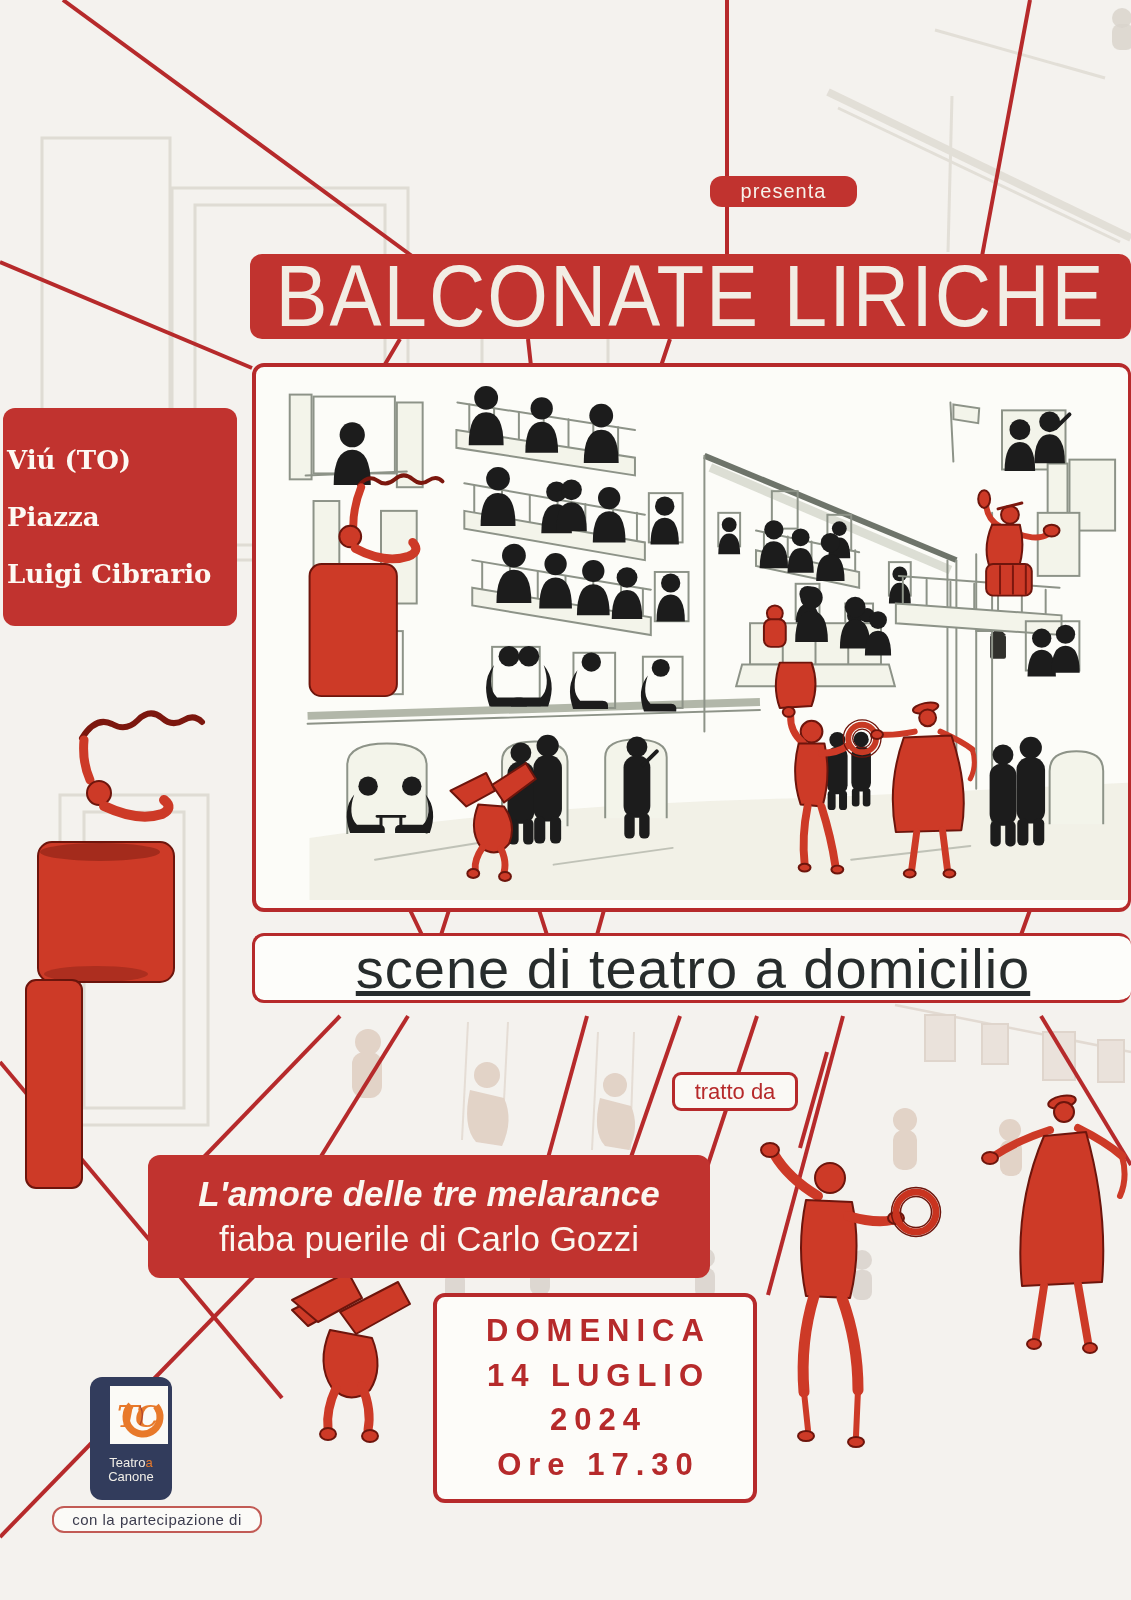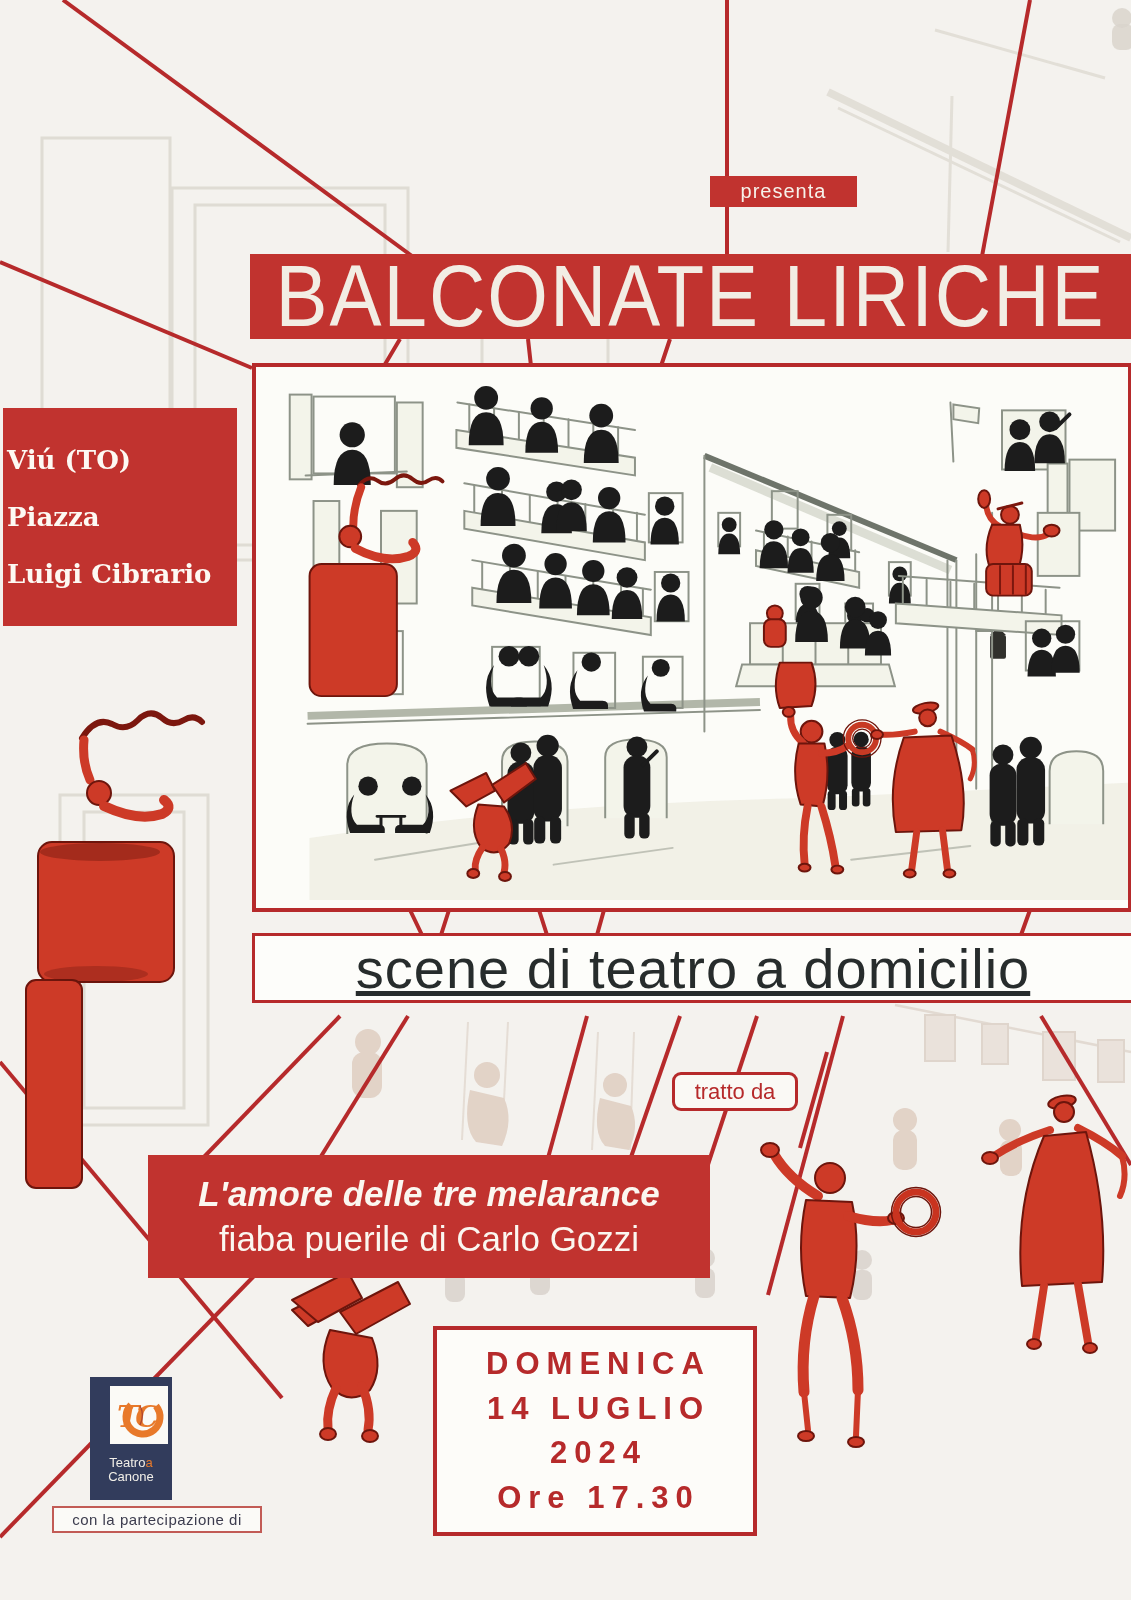--- a/index.html
+++ b/index.html
@@ -1,19 +1,19 @@
 <!DOCTYPE html>
 <html style="--accent-red: #b62a2b; --panel-red: #c1332f; --figure-red: #cd3a27; --title-cream: #f2ede4; --ink-dark: #272c2c; --logo-navy: #323c5c; --logo-orange: #e8792a; --paper: #f4f2ee; --pencil-gray: #8d9388;"><head>
 <meta charset="utf-8">
 <style>
   html,body{margin:0;padding:0;background:#dedbd6;}
   .poster{position:relative;width:1131px;height:1600px;margin:0 auto;overflow:hidden;
     background:var(--paper,#f4f2ee);font-family:"Liberation Sans",sans-serif;}
   svg.decor{position:absolute;left:0;top:0;width:1131px;height:1600px;z-index:1;}
-  .panel{position:absolute;z-index:2;box-sizing:border-box;}
+  .panel{position:absolute;z-index:2;box-sizing:border-box;border-radius:12px;}
 
   
   .pc{stroke:#8d9388;fill:none;stroke-width:2;stroke-linecap:round;}
   .pf{fill:#f3f4ea;stroke:#8d9388;stroke-width:2;}
   .bk{fill:#1c1c1c;}
   .bks{stroke:#1c1c1c;fill:none;stroke-linecap:round;}
   .rd{fill:var(--figure-red,#cd3a27);stroke:#6d150c;stroke-width:2;stroke-linejoin:round;}
   .rs{stroke:var(--figure-red,#cd3a27);fill:none;stroke-linecap:round;}
   .dkrs{stroke:#7c170e;fill:none;stroke-linecap:round;}
   .line-red{stroke:var(--accent-red,#b62a2b);stroke-width:4;fill:none;}
@@ -43,21 +43,21 @@
   .tratto{left:672px;top:1072px;width:126px;height:39px;background:#faf9f5;
     border:3px solid var(--accent-red,#b62a2b);border-radius:9px;color:var(--accent-red,#b62a2b);
     display:flex;align-items:center;justify-content:center;font-size:22px;}
   .work{left:148px;top:1155px;width:562px;height:123px;background:var(--panel-red,#c1332f);
     color:#fbf7f0;display:flex;flex-direction:column;justify-content:center;align-items:center;gap:5px;}
   .work-title{font-style:italic;font-weight:bold;font-size:35px;white-space:nowrap;}
   .work-byline{font-size:35px;font-weight:400;white-space:nowrap;}
   .datebox{left:433px;top:1293px;width:324px;height:210px;background:#fdfcf9;
     border:4px solid var(--accent-red,#b62a2b);display:flex;flex-direction:column;
     justify-content:space-evenly;align-items:center;color:var(--accent-red,#b62a2b);
-    font-weight:bold;font-size:31px;letter-spacing:7px;text-indent:7px;padding:8px 0;margin-top:33px;}
+    font-weight:bold;font-size:31px;letter-spacing:7px;text-indent:7px;padding:8px 0;}
   .logo{left:90px;top:1377px;width:82px;height:123px;background:var(--logo-navy,#323c5c);
     display:flex;flex-direction:column;align-items:center;z-index:3;}
   .logo-box{width:58px;height:58px;background:#fbfaf6;margin-top:9px;margin-left:16px;}
   .logo-name{margin-top:12px;color:#f2efe8;font-size:13px;line-height:14px;text-align:center;}
   .logo-accent{color:var(--logo-orange,#e8792a);}
   .participation{left:52px;top:1506px;width:210px;height:27px;background:#fbfaf7;
     border:2px solid #c25b55;display:flex;align-items:center;justify-content:center;
     font-size:15px;color:#3c3c4e;letter-spacing:.5px;}
 </style>
 </head>

